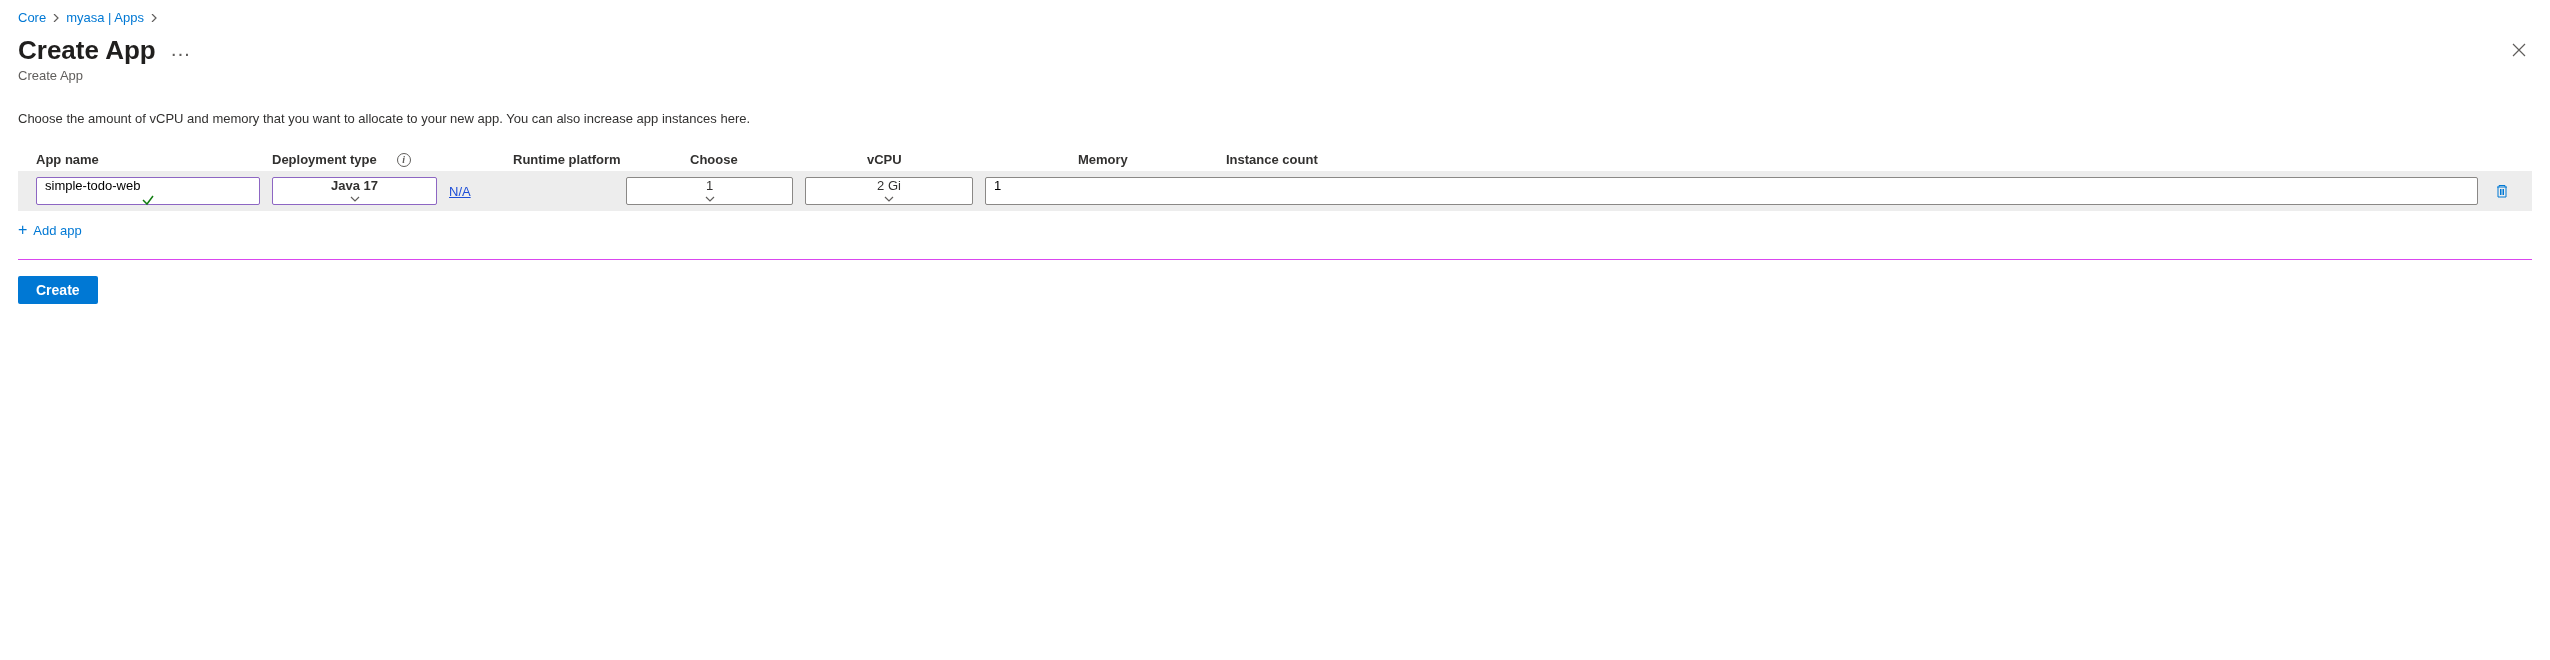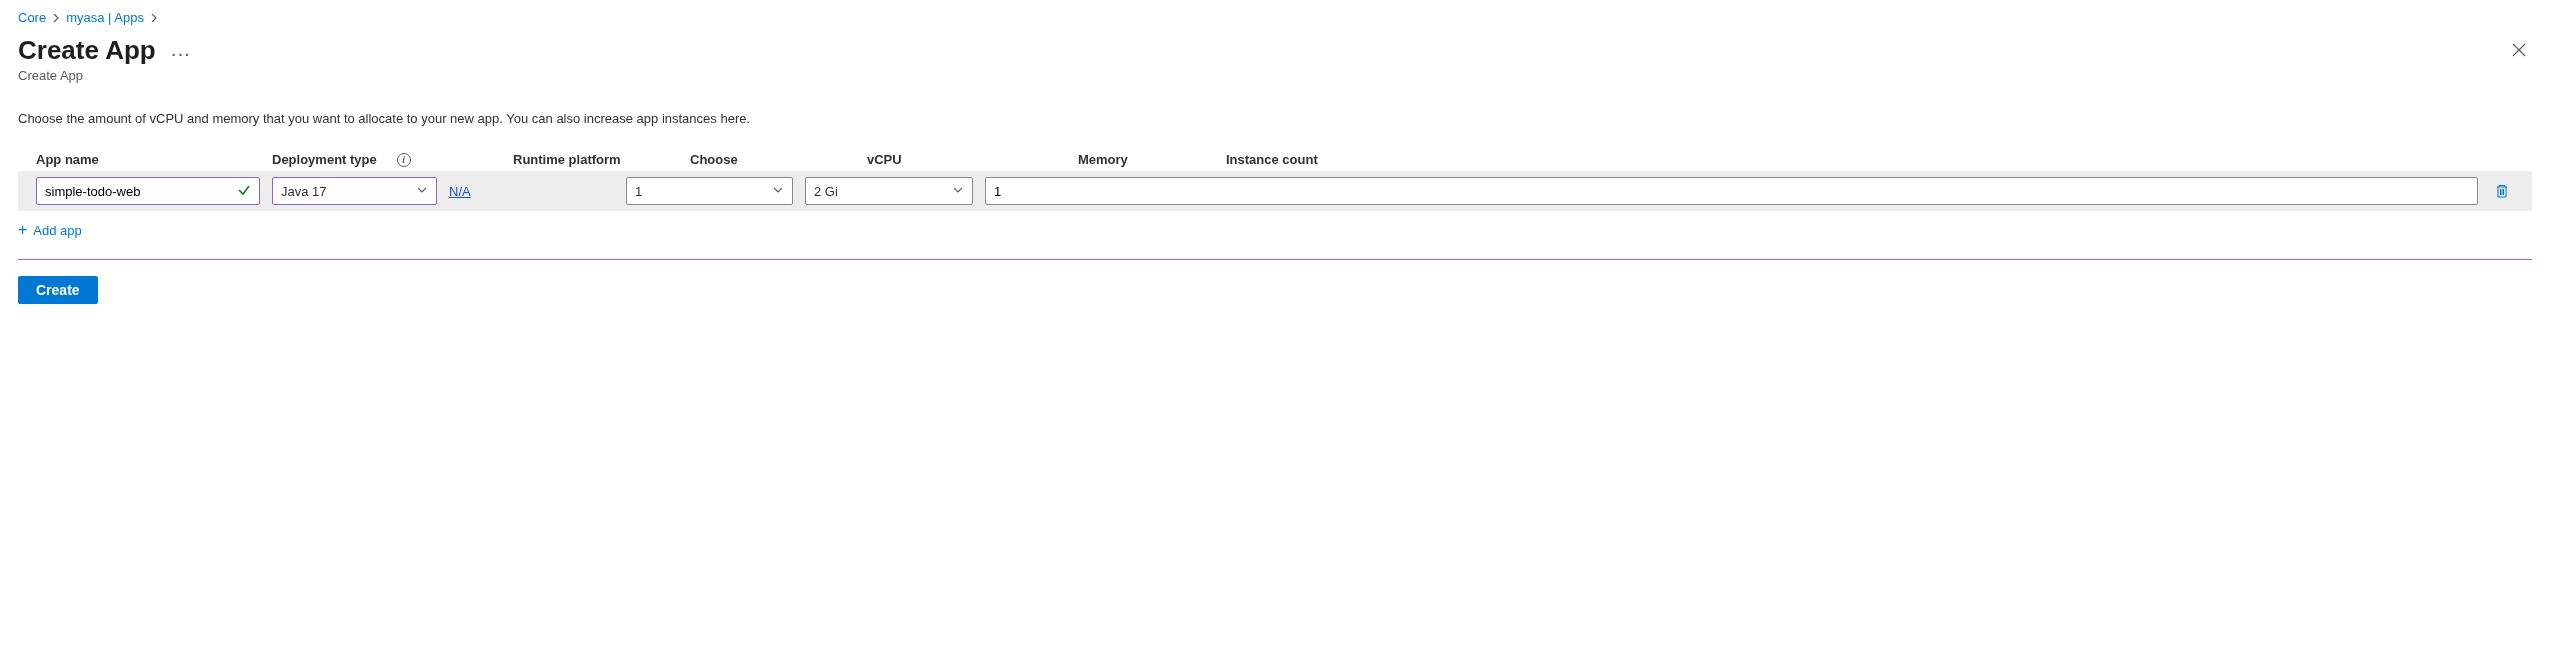--- a/index.html
+++ b/index.html
@@ -113,37 +113,38 @@
       background: #fff;
       border: 1px solid #8a8886;
       border-radius: 2px;
       display: flex;
       align-items: center;
       padding: 0 8px;
       font-size: 13px;
       color: #323130;
       cursor: pointer;
       position: relative;
+      flex-direction: column;
     }
     .field-highlight {
       border: 1px solid #8d66c3;
     }
     .field-text { flex: 1; }
     .chevron-down {
       color: #605e5c;
       font-size: 10px;
     }
     .check-icon {
       color: #107c10;
       font-size: 14px;
     }
     .cell { padding-right: 12px; }
     .cell-appname { flex: 0 0 236px; }
     .cell-deployment { flex: 0 0 241px; }
-    .cell-runtime { flex: 0 0 177px; }
+    .cell-runtime { flex: 0 0 177px; font-weight: bold; }
     .cell-image { flex: 0 0 177px; color: #1d4ed8; text-decoration: underline; }
     .cell-vcpu { flex: 0 0 179px; }
     .cell-memory { flex: 0 0 180px; }
     .cell-instance { flex: 1; }
     .cell-delete { flex: 0 0 24px; padding-right: 0; }
     .delete-btn {
       background: none;
       border: none;
       cursor: pointer;
       color: #0078d4;

